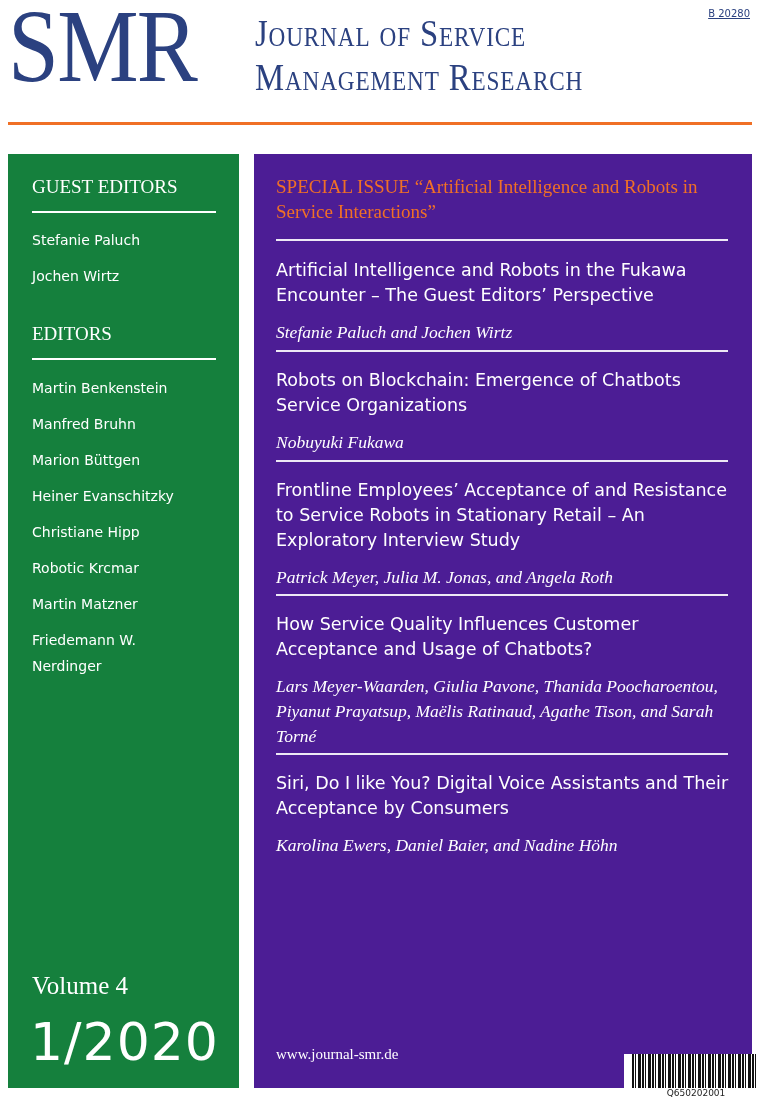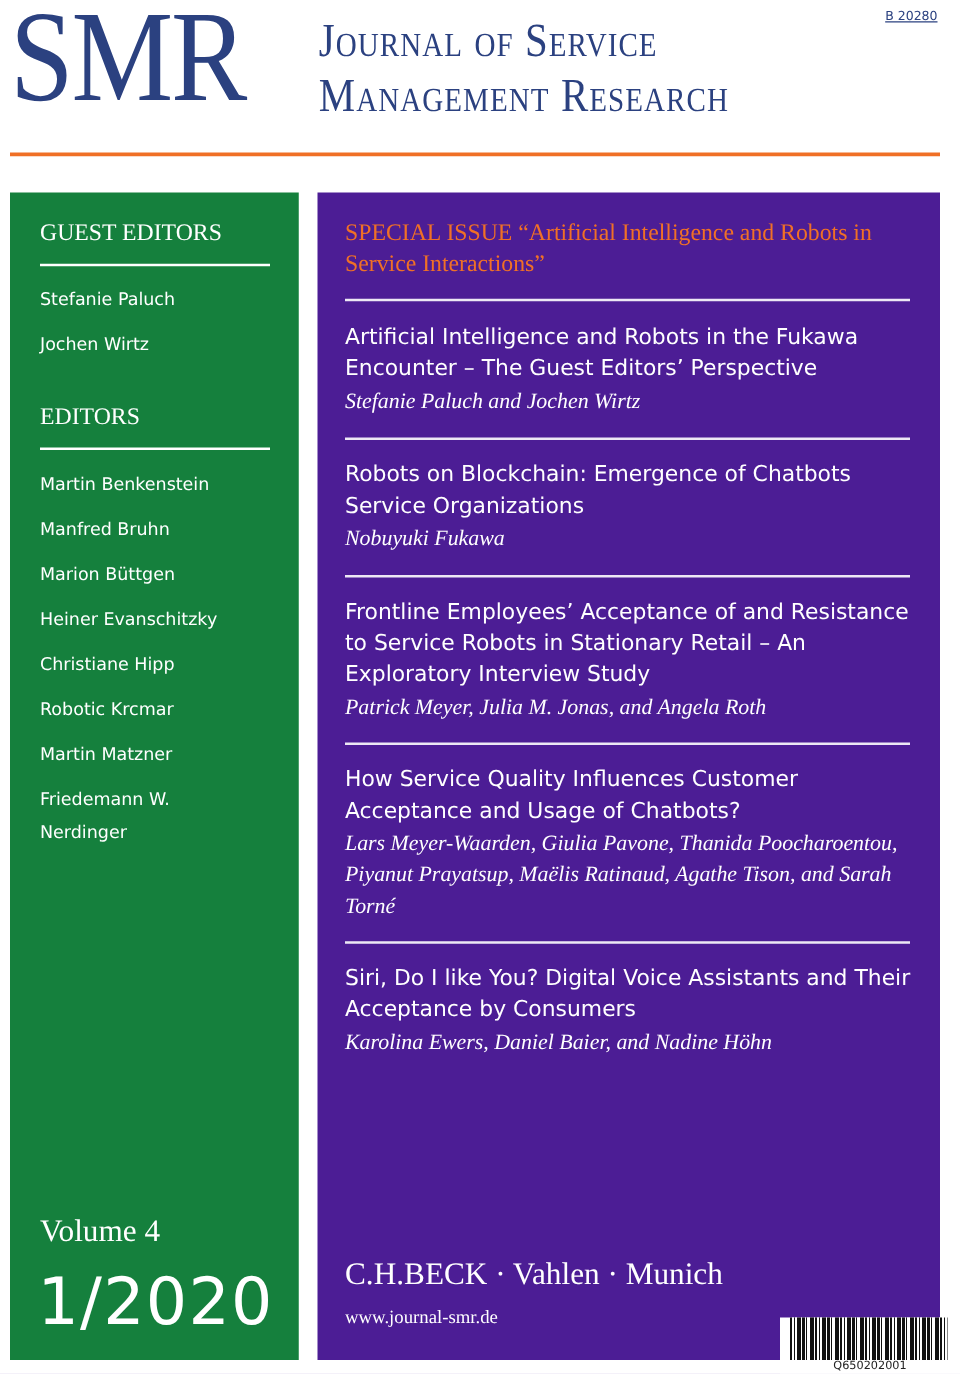--- a/index.html
+++ b/index.html
@@ -12,21 +12,21 @@
   #rule{position:absolute;left:8px;top:122px;width:744px;height:3px;background:#f07026;}
   #left{position:absolute;left:8px;top:154px;width:231px;height:934px;background:#15803d;color:#fff;}
   #right{position:absolute;left:254px;top:154px;width:498px;height:934px;background:#4c1d95;color:#fff;}
   .lhead{position:absolute;left:24px;font-size:19px;}
   .lrule{position:absolute;left:24px;width:184px;height:2px;background:#fff;}
   .lname{position:absolute;left:24px;font-size:14px;line-height:24px;}
   #special{position:absolute;left:22px;top:20px;width:440px;color:#f07026;font-size:19px;line-height:25px;}
   .rrule{position:absolute;left:22px;width:452px;height:2px;background:#fff;opacity:.9;}
   .art{position:absolute;left:22px;width:460px;}
   .atitle{font-size:17.5px;line-height:25px;}
-  .aauth{font-size:17.5px;line-height:25px;margin-top:0;}
+  .aauth{font-size:17.5px;line-height:25px;margin-top:12px;}
   .aauth i{font-style:italic;}
   #vol{position:absolute;left:24px;top:818px;font-size:25px;}
   #issue{position:absolute;left:22px;top:858px;font-size:52px;letter-spacing:1px;}
   #publisher{position:absolute;left:22px;top:852px;font-size:25px;}
   #url{position:absolute;left:22px;top:892px;font-size:15px;}
   #barcode{position:absolute;left:624px;top:1054px;width:144px;height:45px;background:#fff;}
   #bars{position:absolute;left:8px;top:0;width:126px;height:34px;background:repeating-linear-gradient(90deg,#111 0 2px,#fff 2px 3px,#111 3px 4px,#fff 4px 6px,#111 6px 9px,#fff 9px 10px);}
   #bcnum{position:absolute;left:0;width:144px;top:34px;text-align:center;font-size:9px;color:#222;}
 </style>
 </head>
@@ -80,20 +80,19 @@
   <div class="rrule" style="top:440px"></div>
   <div class="art" style="top:458px">
     <div class="atitle sans">How Service Quality Influences Customer Acceptance and Usage of Chatbots?</div>
     <div class="aauth serif"><i>Lars Meyer-Waarden, Giulia Pavone, Thanida Poocharoentou, Piyanut Prayatsup, Maëlis Ratinaud, Agathe Tison, and Sarah Torné</i></div>
   </div>
   <div class="rrule" style="top:599px"></div>
   <div class="art" style="top:617px">
     <div class="atitle sans">Siri, Do I like You? Digital Voice Assistants and Their Acceptance by Consumers</div>
     <div class="aauth serif"><i>Karolina Ewers, Daniel Baier, and Nadine Höhn</i></div>
   </div>
-  <div id="publisher" class="serif">C.H.BECK · Vahlen · Munich</div>
   <div id="url" class="serif">www.journal-smr.de</div>
 </div>
 
 <div id="barcode">
   <div id="bars"></div>
   <div id="bcnum" class="sans">Q650202001</div>
 </div>
 
 </body></html>

